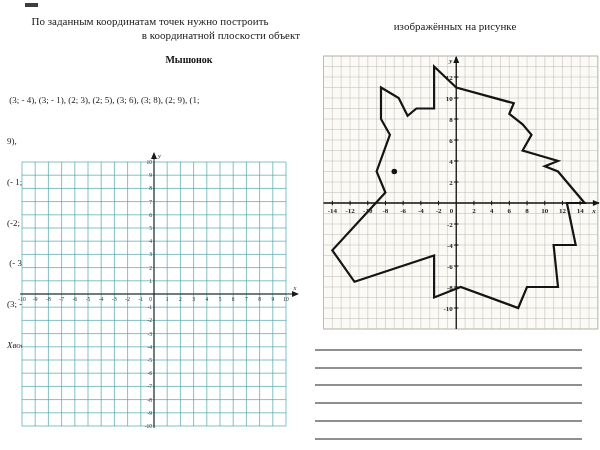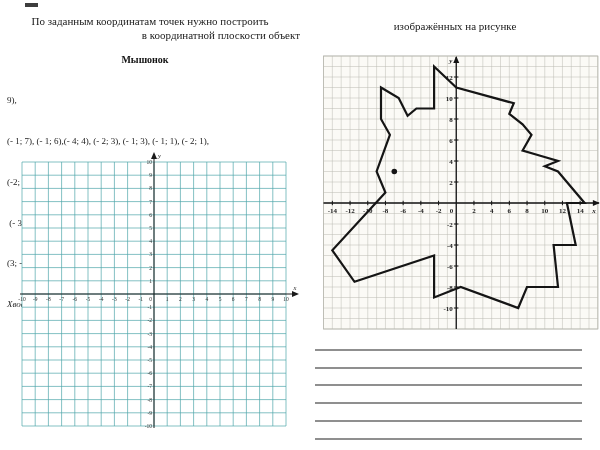--- a/index.html
+++ b/index.html
@@ -22,23 +22,24 @@
 </head>
 <body>
 
 <div class="page">
 
   <div class="abs scan-mark" style="left:25px;top:3px;width:13px;height:4px;"></div>
 
   <div class="abs instr center" style="left:0;top:15px;width:300px;">По заданным координатам точек нужно построить</div>
   <div class="abs instr center" style="left:0;top:29px;width:300px;text-align:right;">в координатной плоскости объект</div>
 
-  <div class="abs fig-title center" style="left:0;top:54px;width:290px;">Мышонок</div>
+  <div class="abs fig-title center" style="left:0;top:54px;width:290px;padding-left:44px;">Мышонок</div>
 
   <div class="abs coords" style="left:7px;top:67px;width:292px;">
+    <div> (3; - 4), (3; - 1), (2; 3), (2; 5), (3; 6), (3; 8), (2; 9), (1;</div>
     <div>9),</div>
     <div>(- 1; 7), (- 1; 6),(- 4; 4), (- 2; 3), (- 1; 3), (- 1; 1), (- 2; 1),</div>
     <div>(-2; - 1), (- 1; 0), (- 1; - 4), (- 2; - 4),(- 2; - 6), (- 3; - 6),</div>
     <div> (- 3; - 7), (- 1; - 7), (- 1; - 5), (1; - 5), (1; - 6), (3; - 6),</div>
     <div>(3; - 7),(4; - 7), (4; - 5), (2; - 5), (3; - 4).</div>
     <div>Хвост   (3; - 2), (5; - 2), (5; 2).   Глаз   (- 1; 5).</div>
   </div>
 
   <svg id="left-grid" class="abs" style="left:15px;top:150px;" width="284" height="284">
       <rect x="7" y="12" width="264" height="264" fill="#ffffff"></rect>

